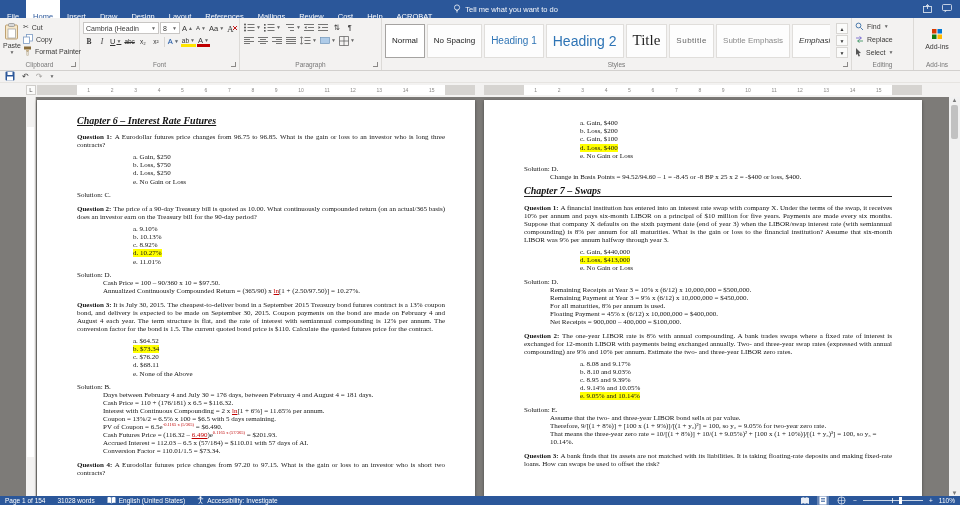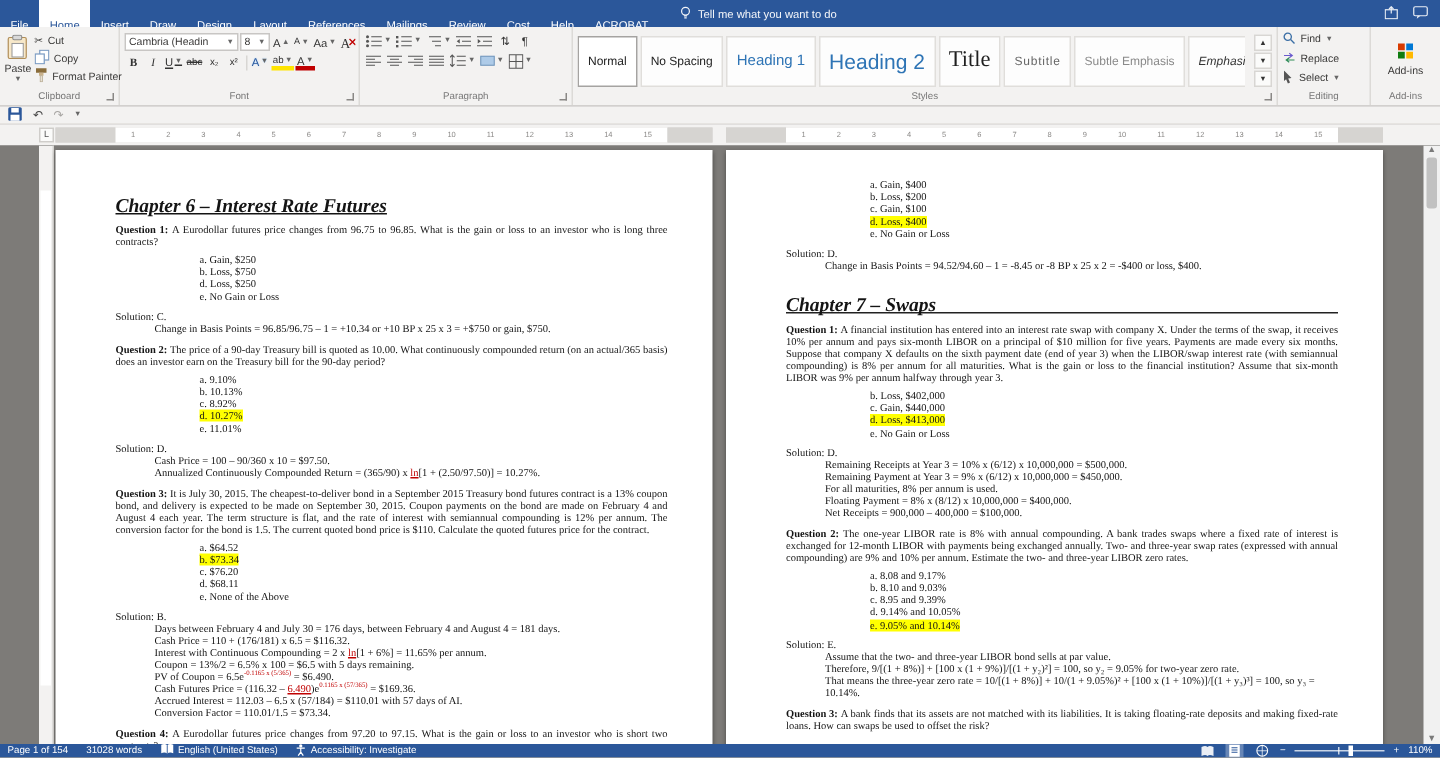--- a/index.html
+++ b/index.html
@@ -88,21 +88,21 @@
   .hruler-mid{flex:1;background:#fff;display:flex;align-items:center;justify-content:space-around;font-size:5px;color:#8a8886;overflow:hidden}
   .hr0{left:37px}.hr1{left:484px}
 
   
   .docarea{flex:1;position:relative;overflow:hidden;background:#7d7b78}
   .vruler{position:absolute;left:26px;top:0;bottom:0;width:10px;background:#f3f2f1;border-right:1px solid #d6d4d1}
   .vruler-inner{position:absolute;left:1px;right:1px;top:30px;height:330px;background:#fff}
   .page{position:absolute;top:3px;width:438px;height:1400px;background:#fff;box-shadow:0 1px 3px rgba(0,0,0,.4);padding:15px 30px 0 40px;font-family:"Liberation Serif",serif;color:#141414;font-size:7px;line-height:8px}
   #page0{left:37px}#page1{left:484px}
 
-  .chapter{font-size:13px;font-weight:bold;font-style:italic;margin:18px 0 7px;padding-bottom:1px}
+  .chapter{font-size:10px;font-weight:bold;font-style:italic;margin:2px 0 7px;padding-bottom:1px}
   .chapter.full{border-bottom:1px solid #222}
   .chapter.textline span{text-decoration:underline}
   .question{margin:6px 0 3px;text-align:justify}
   .question b{font-weight:bold}
   .options{margin:4px 0 4px 56px}
   .opt{line-height:8.2px}
   .hl{background:var(--highlight,#ffff00)}
   .solution{margin:5px 0 6px}
   .sol-line{margin-left:26px}
   .red{color:#c00000}
@@ -510,21 +510,20 @@
         <div class="chapter textline"><span>Chapter 6 – Interest Rate Futures</span></div>
         <div class="question"><b>Question 1: </b><span>A Eurodollar futures price changes from 96.75 to 96.85. What is the gain or loss to an investor who is long three contracts?</span></div>
         <div class="options">
           <div class="opt"><span>a. Gain, $250</span></div>
           <div class="opt"><span>b. Loss, $750</span></div>
           <div class="opt"><span>d. Loss, $250</span></div>
           <div class="opt"><span>e. No Gain or Loss</span></div>
         </div>
         <div class="solution">
           <div class="sol-label">Solution: C.</div>
-          <div class="sol-line">Change in Basis Points = 96.85/96.75 – 1 = +10.34 or +10 BP x 25 x 3 = +$750 or gain, $750.</div>
         </div>
         <div class="question"><b>Question 2: </b><span>The price of a 90-day Treasury bill is quoted as 10.00. What continuously compounded return (on an actual/365 basis) does an investor earn on the Treasury bill for the 90-day period?</span></div>
         <div class="options">
           <div class="opt"><span>a. 9.10%</span></div>
           <div class="opt"><span>b. 10.13%</span></div>
           <div class="opt"><span>c. 8.92%</span></div>
           <div class="opt"><span class="hl">d. 10.27%</span></div>
           <div class="opt"><span>e. 11.01%</span></div>
         </div>
         <div class="solution">
@@ -540,52 +539,51 @@
           <div class="opt"><span>d. $68.11</span></div>
           <div class="opt"><span>e. None of the Above</span></div>
         </div>
         <div class="solution">
           <div class="sol-label">Solution: B.</div>
           <div class="sol-line">Days between February 4 and July 30 = 176 days, between February 4 and August 4 = 181 days.</div>
           <div class="sol-line">Cash Price = 110 + (176/181) x 6.5 = $116.32.</div>
           <div class="sol-line">Interest with Continuous Compounding = 2 x <span class="red und">ln</span>[1 + 6%] = 11.65% per annum.</div>
           <div class="sol-line">Coupon = 13%/2 = 6.5% x 100 = $6.5 with 5 days remaining.</div>
           <div class="sol-line">PV of Coupon = 6.5e<sup class="red">-0.1165 x (5/365)</sup><span> = $6.490.</span></div>
-          <div class="sol-line">Cash Futures Price = (116.32 – <span class="red und">6.490</span>)e<sup class="red">0.1165 x (57/365)</sup><span> = $169.36.</span></div>
+          <div class="sol-line">Cash Futures Price = (116.32 – <span class="red und">6.490</span>)e<sup class="red">0.1165 x (57/365)</sup><span> = $201.93.</span></div>
           <div class="sol-line">Accrued Interest = 112.03 – 6.5 x (57/184) = $110.01 with 57 days of AI.</div>
           <div class="sol-line">Conversion Factor = 110.01/1.5 = $73.34.</div>
         </div>
         <div class="question"><b>Question 4: </b><span>A Eurodollar futures price changes from 97.20 to 97.15. What is the gain or loss to an investor who is short two contracts?</span></div>
       </div>
     <div class="page" id="page1">
         <div class="options">
           <div class="opt"><span>a. Gain, $400</span></div>
           <div class="opt"><span>b. Loss, $200</span></div>
           <div class="opt"><span>c. Gain, $100</span></div>
           <div class="opt"><span class="hl">d. Loss, $400</span></div>
           <div class="opt"><span>e. No Gain or Loss</span></div>
         </div>
         <div class="solution">
           <div class="sol-label">Solution: D.</div>
           <div class="sol-line">Change in Basis Points = 94.52/94.60 – 1 = -8.45 or -8 BP x 25 x 2 = -$400 or loss, $400.</div>
         </div>
         <div class="chapter full"><span>Chapter 7 – Swaps</span></div>
         <div class="question"><b>Question 1: </b><span>A financial institution has entered into an interest rate swap with company X. Under the terms of the swap, it receives 10% per annum and pays six-month LIBOR on a principal of $10 million for five years. Payments are made every six months. Suppose that company X defaults on the sixth payment date (end of year 3) when the LIBOR/swap interest rate (with semiannual compounding) is 8% per annum for all maturities. What is the gain or loss to the financial institution? Assume that six-month LIBOR was 9% per annum halfway through year 3.</span></div>
         <div class="options">
-          <div class="opt"><span>b. Loss, $402,000</span></div>
           <div class="opt"><span>c. Gain, $440,000</span></div>
           <div class="opt"><span class="hl">d. Loss, $413,000</span></div>
           <div class="opt"><span>e. No Gain or Loss</span></div>
         </div>
         <div class="solution">
           <div class="sol-label">Solution: D.</div>
           <div class="sol-line">Remaining Receipts at Year 3 = 10% x (6/12) x 10,000,000 = $500,000.</div>
           <div class="sol-line">Remaining Payment at Year 3 = 9% x (6/12) x 10,000,000 = $450,000.</div>
           <div class="sol-line">For all maturities, 8% per annum is used.</div>
-          <div class="sol-line">Floating Payment = 8% x (8/12) x 10,000,000 = $400,000.</div>
+          <div class="sol-line">Floating Payment = 45% x (6/12) x 10,000,000 = $400,000.</div>
           <div class="sol-line">Net Receipts = 900,000 – 400,000 = $100,000.</div>
         </div>
         <div class="question"><b>Question 2: </b><span>The one-year LIBOR rate is 8% with annual compounding. A bank trades swaps where a fixed rate of interest is exchanged for 12-month LIBOR with payments being exchanged annually. Two- and three-year swap rates (expressed with annual compounding) are 9% and 10% per annum. Estimate the two- and three-year LIBOR zero rates.</span></div>
         <div class="options">
           <div class="opt"><span>a. 8.08 and 9.17%</span></div>
           <div class="opt"><span>b. 8.10 and 9.03%</span></div>
           <div class="opt"><span>c. 8.95 and 9.39%</span></div>
           <div class="opt"><span>d. 9.14% and 10.05%</span></div>
           <div class="opt"><span class="hl">e. 9.05% and 10.14%</span></div>
         </div>

